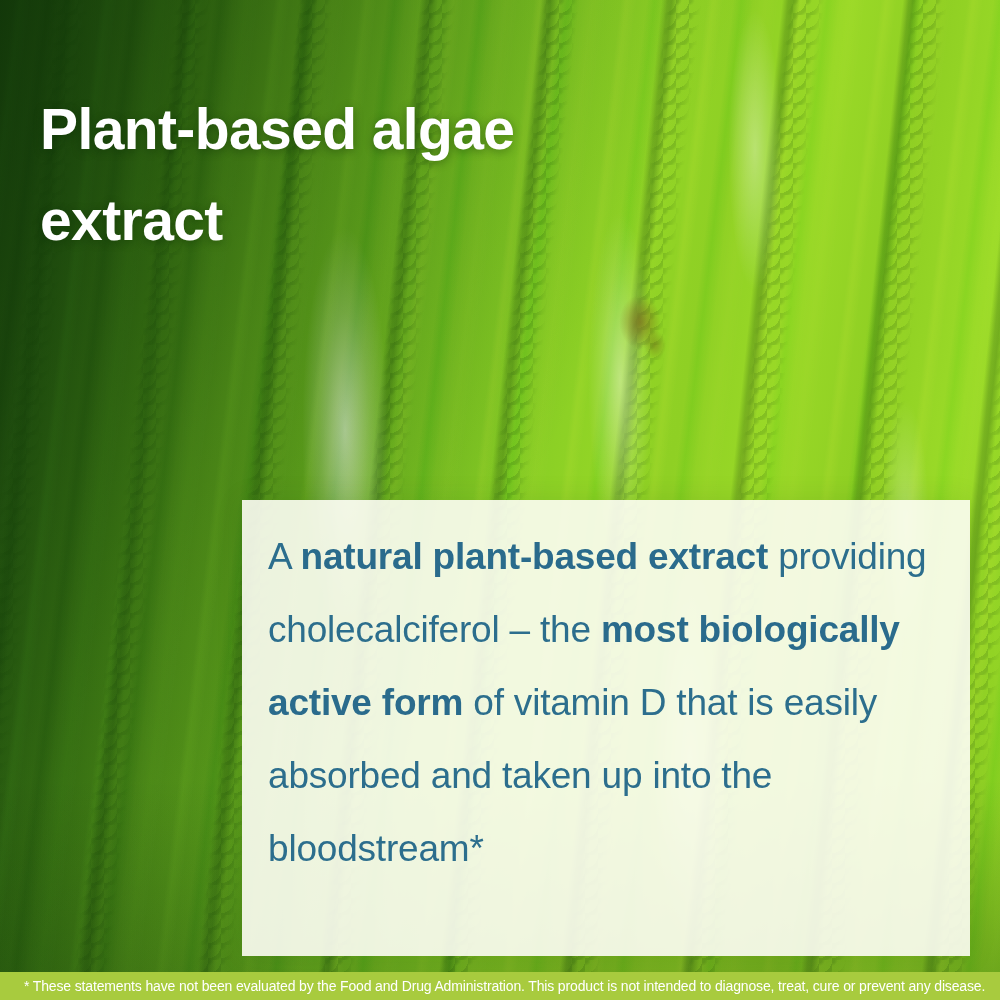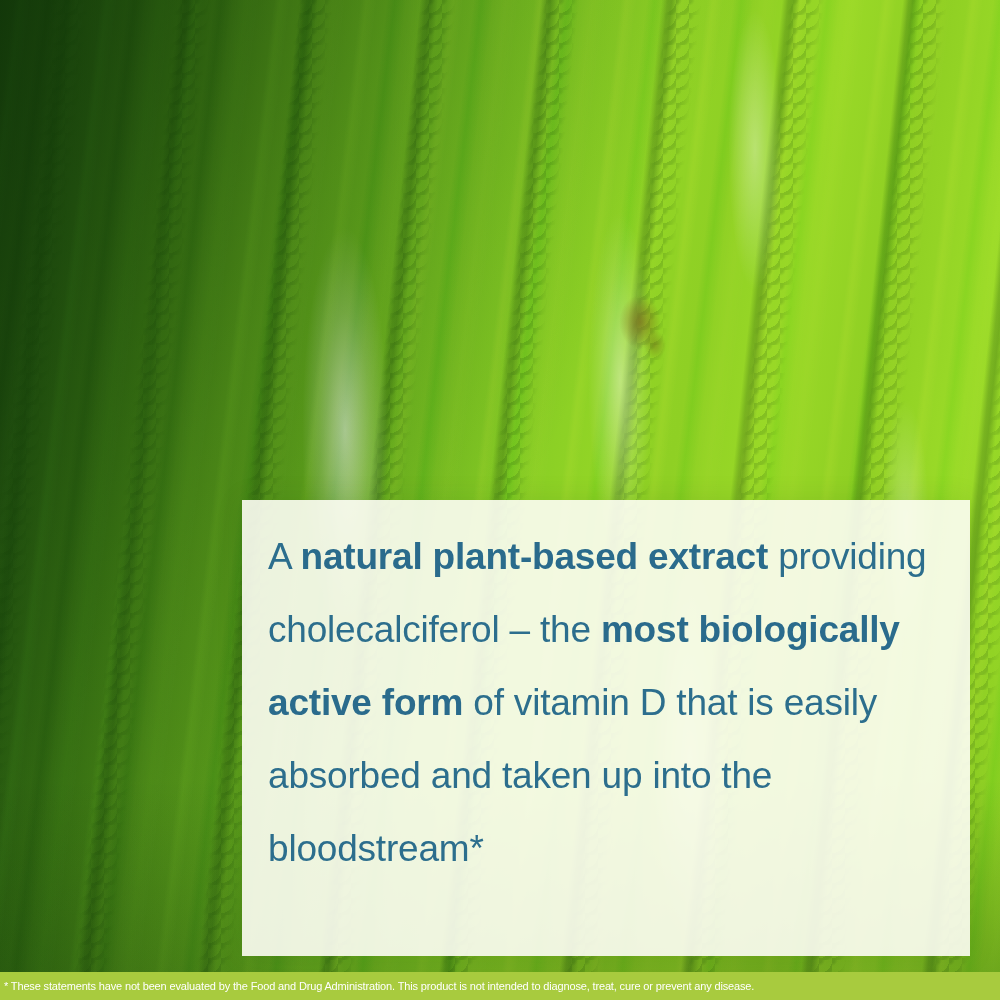--- a/index.html
+++ b/index.html
@@ -171,40 +171,41 @@
     left: 0;
     right: 0;
     bottom: 0;
     height: 28px;
     background: #a8cb3e;
     display: flex;
     align-items: center;
   }
   .footer-text {
     color: #ffffff;
-    font-size: 11px;
+    font-size: 14px;
     line-height: 28px;
-    padding-left: 4px;
+    padding-left: 24px;
     white-space: nowrap;
     letter-spacing: -0.15px;
   }
 </style>
 </head>
 <body>
 
 <div id="canvas">
 
   <div class="bg-layer bg-base"></div>
   <div class="bg-layer bg-stripes"></div>
   <div class="bg-layer bg-veins"></div>
   <div class="bg-layer bg-cells"></div>
   <div class="bg-layer bg-highlights"></div>
   <div class="bg-layer bg-blemish"></div>
   <div class="bg-layer bg-vignette"></div>
 
+  <h1 class="heading">Plant-based algae extract</h1>
 
   <div class="card">
     <div class="card-body">
       <span>A </span><b>natural plant-based extract</b><span> providing cholecalciferol – the </span><b>most biologically active form</b><span> of vitamin D that is easily absorbed and taken up into the bloodstream*</span>
     </div>
   </div>
 
   <div class="footer">
     <div class="footer-text">* These statements have not been evaluated by the Food and Drug Administration. This product is not intended to diagnose, treat, cure or prevent any disease.</div>
   </div>

